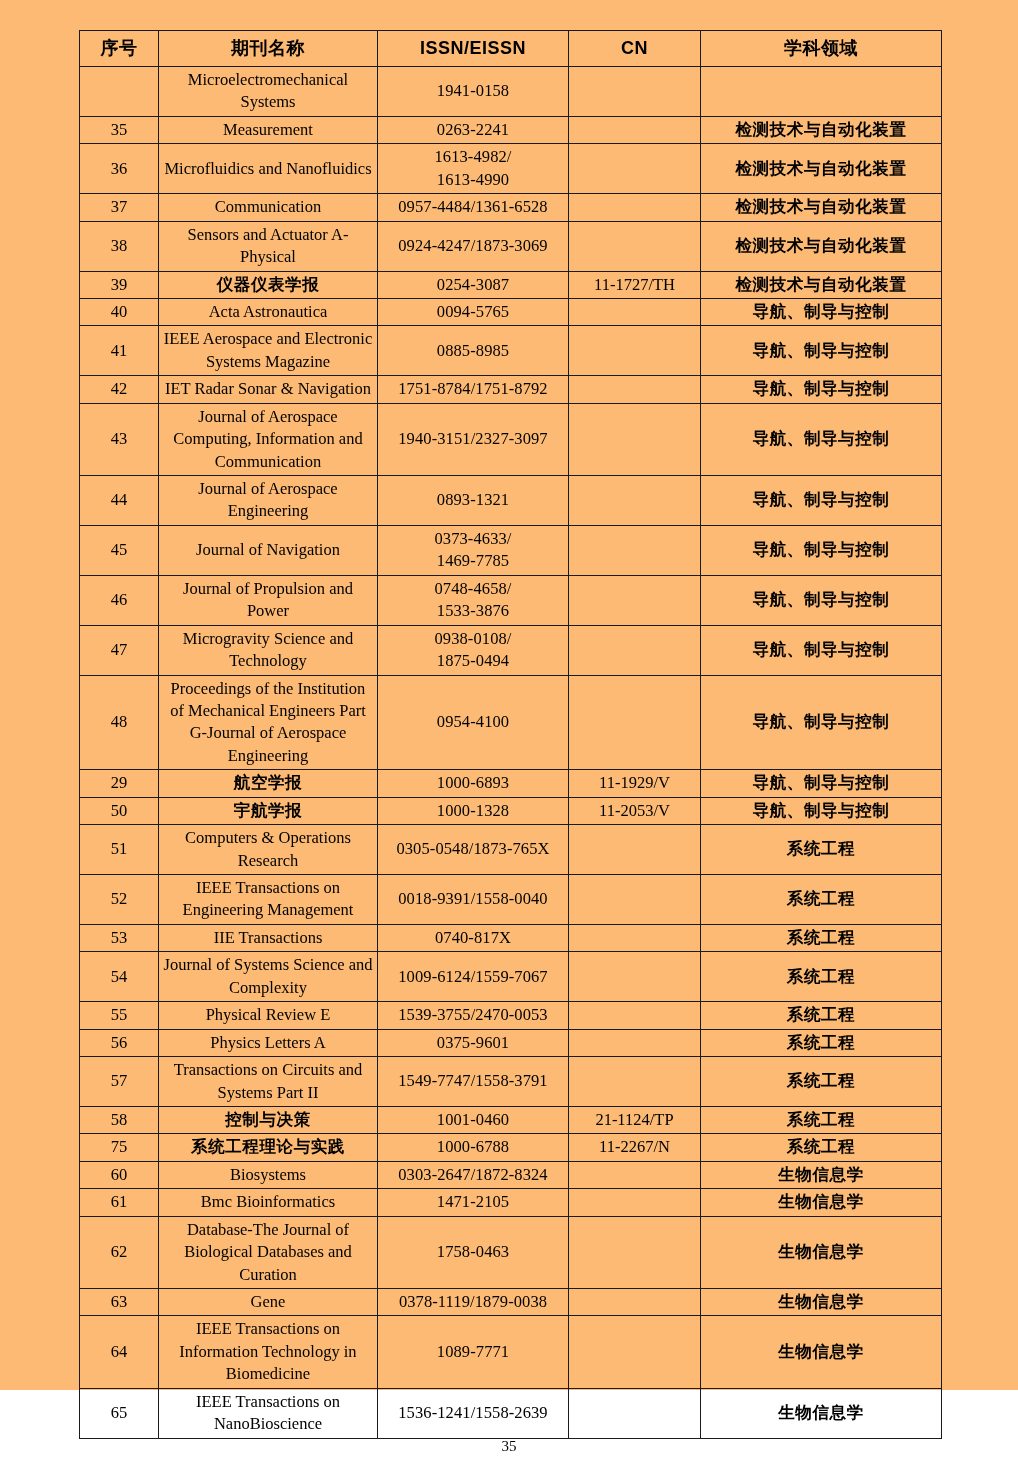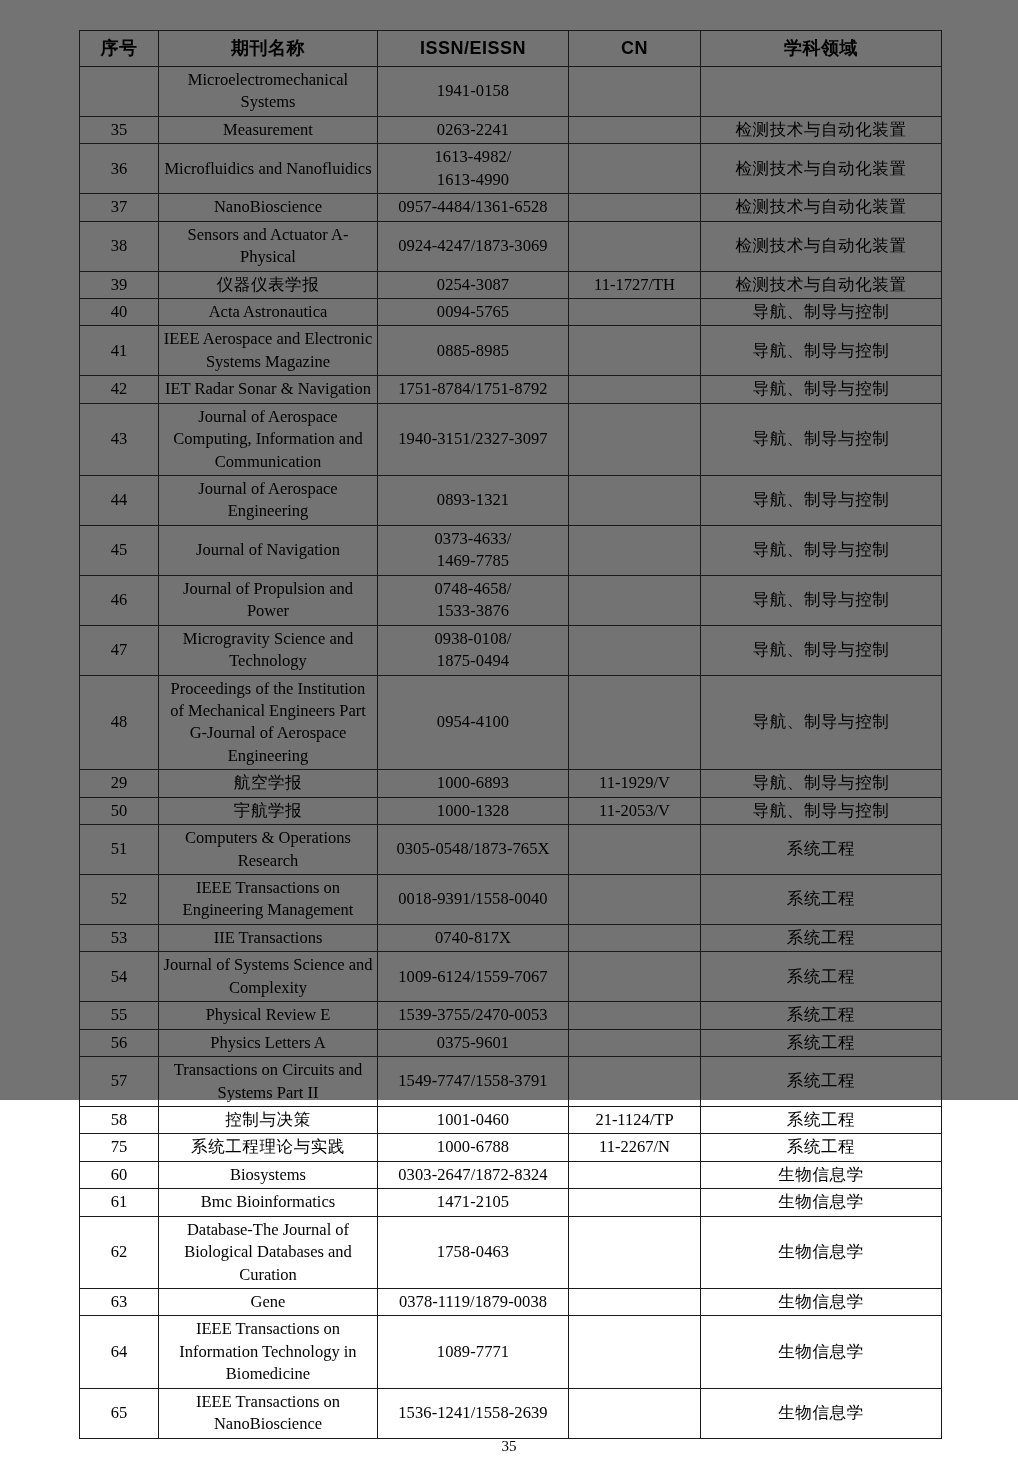--- a/index.html
+++ b/index.html
@@ -13,22 +13,22 @@
     position: relative;
     font-family: "Liberation Serif", serif;
     color: #000000;
     overflow: hidden;
   }
 
   #page {
     position: absolute;
     left: 0; top: 0;
     width: 1018px;
-    height: 1100px;
-    background: #737373;
+    height: 1390px;
+    background: #fdba74;
   }
 
   table.journal-table {
     position: absolute;
     left: 79px;
     top: 30px;
     width: 862px;
     border-collapse: collapse;
     table-layout: fixed;
   }
@@ -59,20 +59,21 @@
     letter-spacing: 0.5px;
     height: 33px;
     padding: 1px 2px;
   }
 
   
   .cjk {
     font-family: "DejaVu Sans", "Liberation Sans", sans-serif;
     font-size: 16px;
     letter-spacing: 0.6px;
+    font-weight: bold;
   }
   thead .cjk {
     font-family: "DejaVu Sans", "Liberation Sans", sans-serif;
     font-weight: bold;
     font-size: 18px;
     letter-spacing: 1px;
   }
 
   .cell-seq { font-size: 17px; }
   .cell-issn { font-size: 16.5px; letter-spacing: 0.1px; }
@@ -128,21 +129,21 @@
         </tr>
         <tr>
           <td class="cell-seq">36</td>
           <td class="cell-name">Microfluidics and Nanofluidics</td>
           <td class="cell-issn">1613-4982/<br>1613-4990</td>
           <td class="cell-cn"></td>
           <td class="cell-field cjk">检测技术与自动化装置</td>
         </tr>
         <tr>
           <td class="cell-seq">37</td>
-          <td class="cell-name">NanoBioscience</td>
+          <td class="cell-name">Communication</td>
           <td class="cell-issn">0957-4484/1361-6528</td>
           <td class="cell-cn"></td>
           <td class="cell-field cjk">检测技术与自动化装置</td>
         </tr>
         <tr>
           <td class="cell-seq">38</td>
           <td class="cell-name">Sensors and Actuator A-Physical</td>
           <td class="cell-issn">0924-4247/1873-3069</td>
           <td class="cell-cn"></td>
           <td class="cell-field cjk">检测技术与自动化装置</td>

